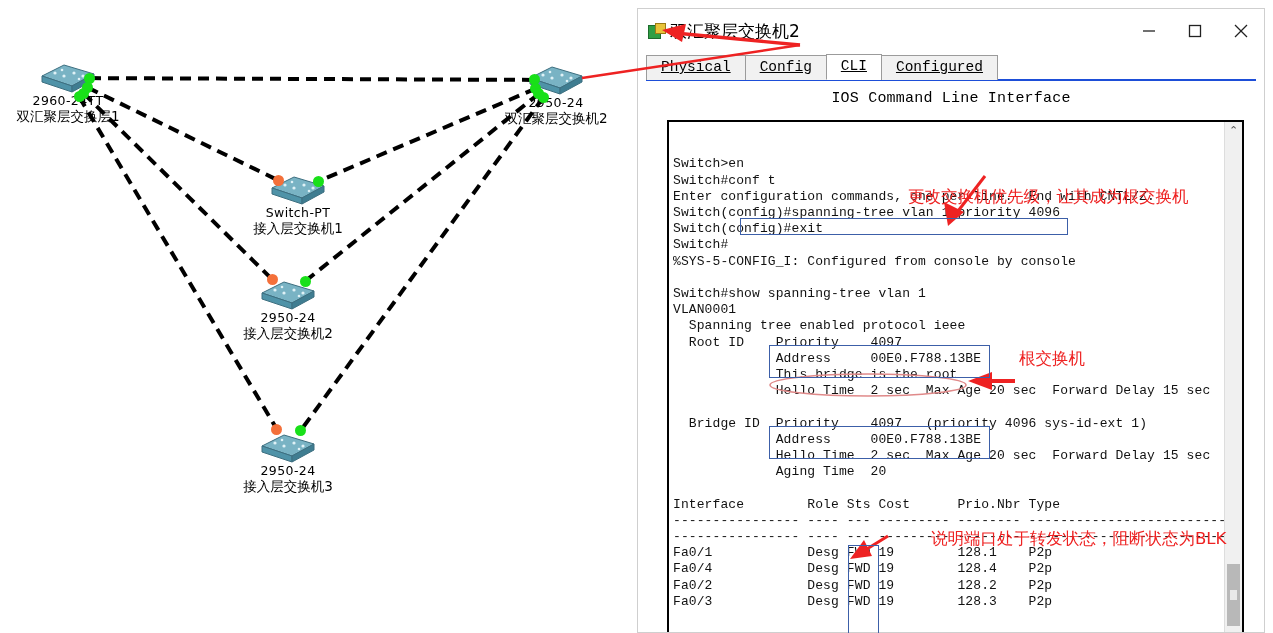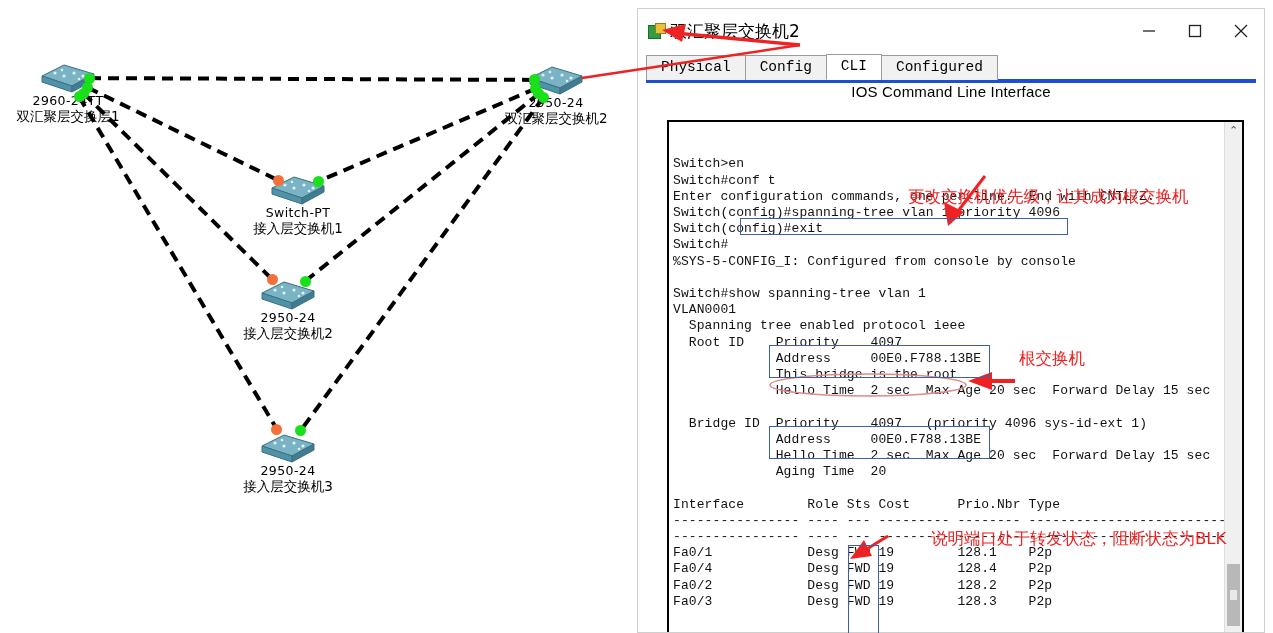--- a/index.html
+++ b/index.html
@@ -32,31 +32,31 @@
     background:#ffffff; border:1px solid #cfcfcf; box-sizing:border-box;
   }
   #titlebar { position:relative; height:44px; background:#ffffff; display:flex; align-items:center; }
   #app-icon { width:16px; height:16px; margin-left:10px; position:relative; flex:0 0 auto; }
   #app-icon .a { position:absolute; left:0; top:2px; width:11px; height:12px; background:#2f9e44; border:1px solid #1c6b2c;}
   #app-icon .b { position:absolute; left:7px; top:0px; width:9px; height:9px; background:#e8c33a; border:1px solid #9a7b14;}
   #win-title { margin-left:6px; font-family:"DejaVu Sans", sans-serif; font-size:17px; color:#000; white-space:nowrap; }
   .win-btn { width:46px; height:44px; display:flex; align-items:center; justify-content:center; color:#222; }
   #win-controls { position:absolute; right:0; top:0; display:flex; }
 
-  #tabbar { position:relative; height:26px; margin:0 8px; border-bottom:4px solid #1d4ed8; display:flex; align-items:flex-end; }
+  #tabbar { position:relative; height:26px; margin:0 8px; border-bottom:2px solid #1d4ed8; display:flex; align-items:flex-end;text-decoration:underline; }
   .tab {
     font-family:"Liberation Mono","DejaVu Sans Mono",monospace; font-size:14.5px; color:#000;
     padding:3px 14px 4px 14px; background:#f1f1f1; border:1px solid #9b9b9b; border-bottom:none;
     margin-right:-1px; position:relative; top:1px; line-height:17px; white-space:nowrap;
   }
   .tab.active { background:#ffffff; border-bottom:1px solid #ffffff; }
 
   #panel-title {
-    text-align:center; font-family:Liberation Sans, sans-serif;
-    font-size:15px; color:#000; margin-top:0; letter-spacing:0.2px;
+    text-align:center; font-family:Liberation Mono, monospace;
+    font-size:15px; color:#000; margin-top:9px; letter-spacing:0.2px;
   }
 
   #cli-wrap {
     position:absolute; left:29px; top:111px; right:20px; bottom:0;
     border:2px solid #000; border-bottom:none; background:#fff; overflow:hidden;
   }
   #cli-text {
     position:absolute; left:4px; top:2px; right:24px; bottom:0;
     font-family:"Liberation Mono","DejaVu Sans Mono",monospace;
     font-size:13px; line-height:16.2px; color:#111; white-space:pre;

